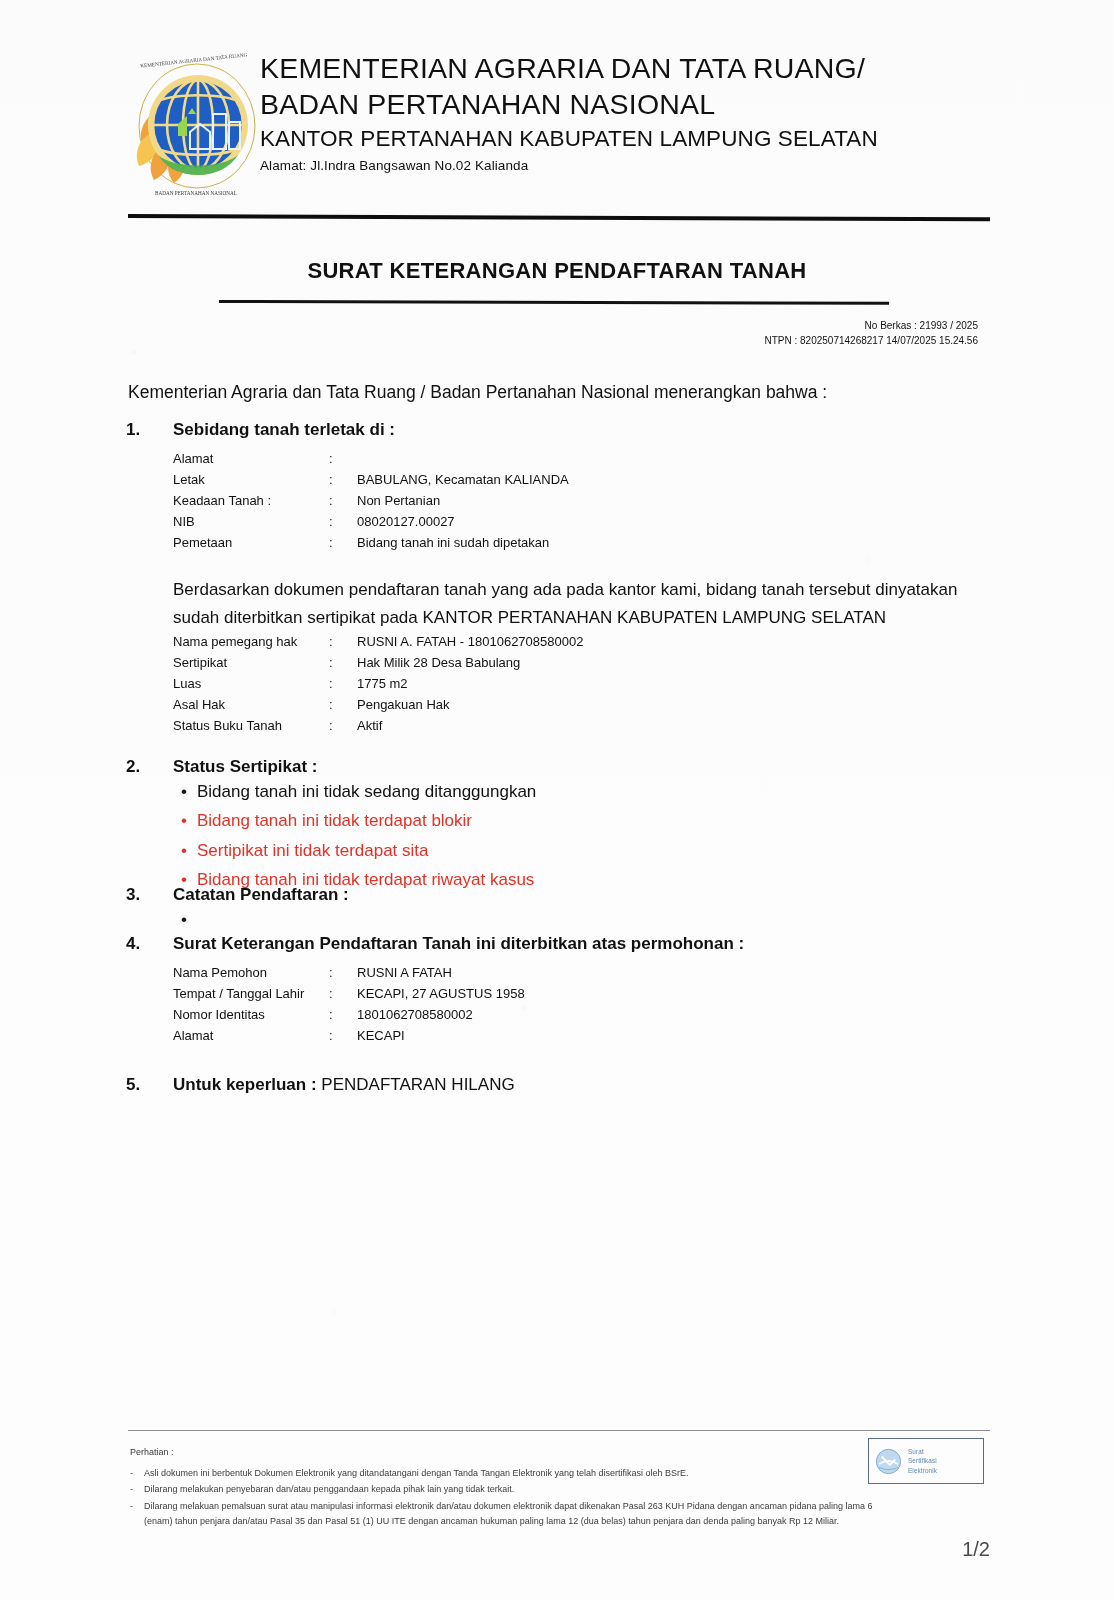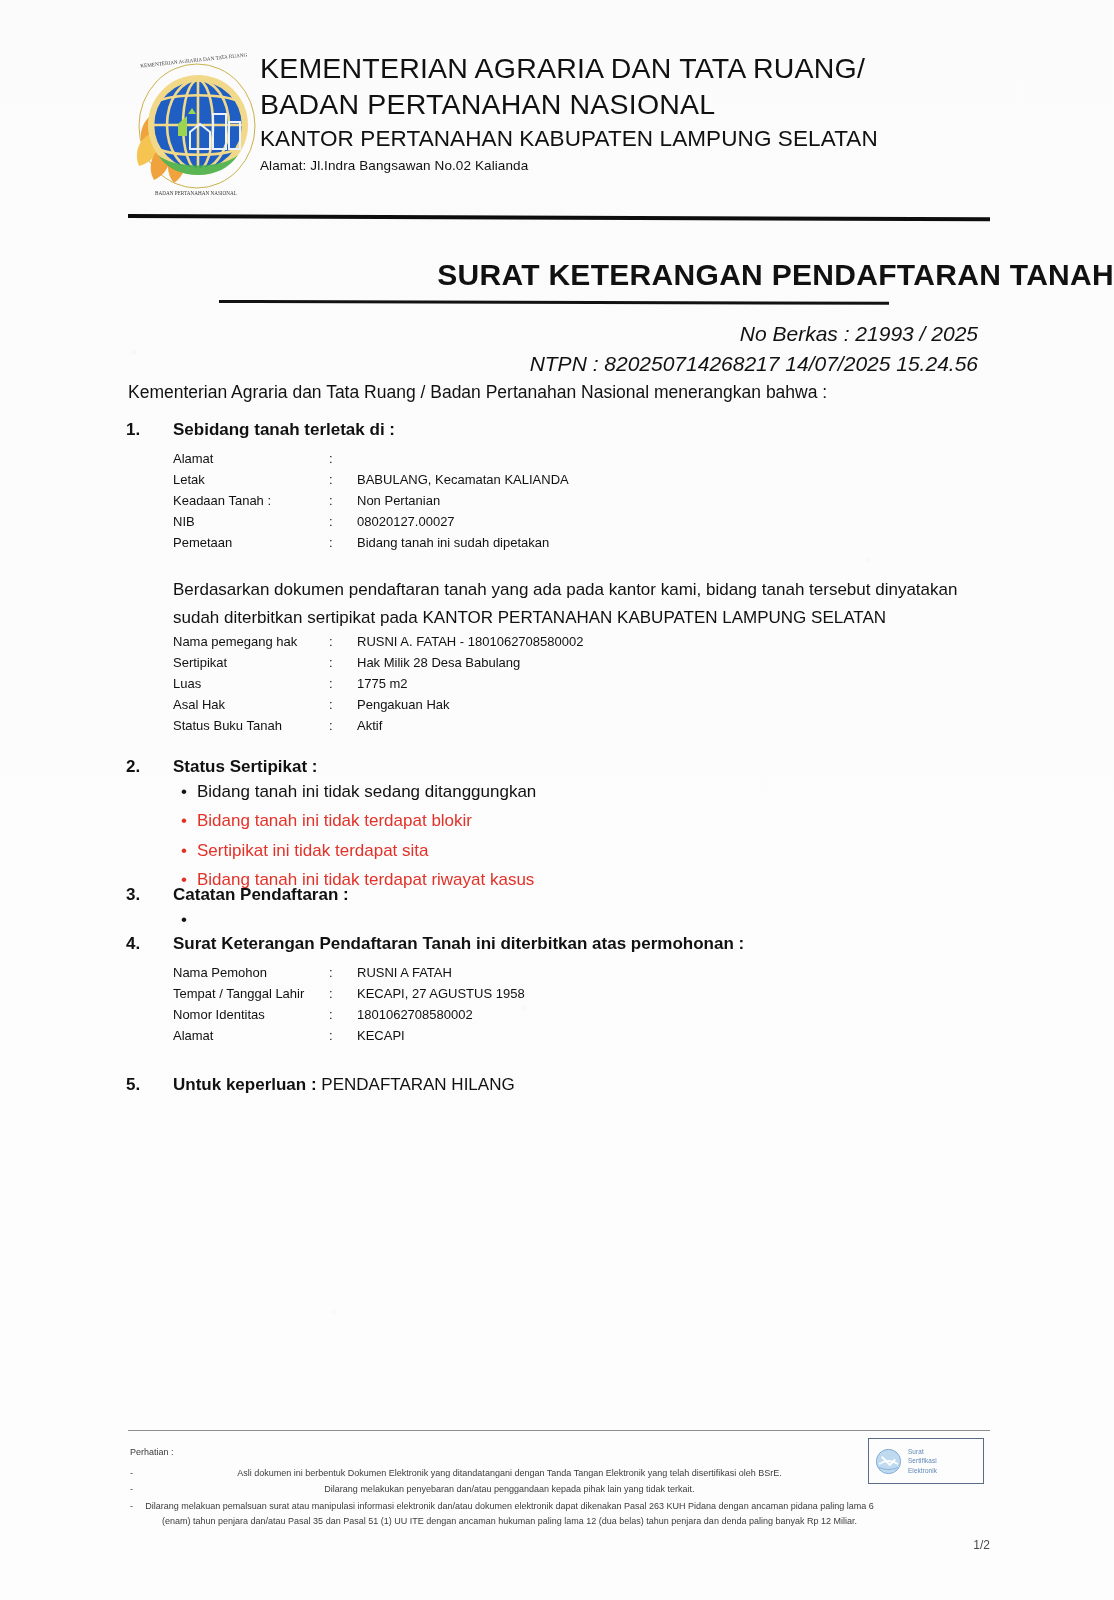--- a/index.html
+++ b/index.html
@@ -86,44 +86,43 @@
     transform: rotate(0.22deg);
     transform-origin: left center;
   }
 
   
   .doc-title {
     position: absolute;
     left: 0;
     top: 258px;
     width: 1114px;
-    text-align: right;
-    font-size: 30px;
+    text-align: center;
+    font-size: 22px;
     font-weight: bold;
     letter-spacing: 0.3px;
   }
   .title-rule {
     position: absolute;
     left: 219px;
     top: 300px;
     width: 670px;
     height: 3px;
     background: #121212;
     transform: rotate(0.15deg);
     transform-origin: left center;
   }
 
   
   .meta {
     position: absolute;
     right: 136px;
     top: 319px;
     text-align: right;
-    font-style: italic;
-    font-size: 21px;
+    font-size: 10px;
     line-height: 1.45;
   }
 
   
   .intro {
     position: absolute;
     left: 128px;
     top: 382px;
     font-size: 17.5px;
   }
@@ -229,21 +228,20 @@
     line-height: 1.72;
     color: #3c3c3c;
     margin-bottom: 1px;
   }
   .foot-list li .fdash {
     width: 14px;
     flex: 0 0 14px;
   }
   .foot-list li .ftext {
     flex: 1;
-    text-align: center;
   }
 
   .bsre-stamp {
     position: absolute;
     left: 868px;
     top: 1438px;
     width: 116px;
     height: 46px;
     border: 1px solid #5b6b8a;
     display: flex;
@@ -260,21 +258,21 @@
   .bsre-text {
     font-size: 6.4px;
     line-height: 1.42;
     color: #5d86b8;
     letter-spacing: 0.1px;
   }
   .page-num {
     position: absolute;
     right: 124px;
     top: 1538px;
-    font-size: 12px;
+    font-size: 20px;
     color: #4a4a4a;
   }
 </style>
 </head>
 <body>
 
 <div class="page">
   <div class="scan-noise"></div>
 
   <div class="letterhead">

